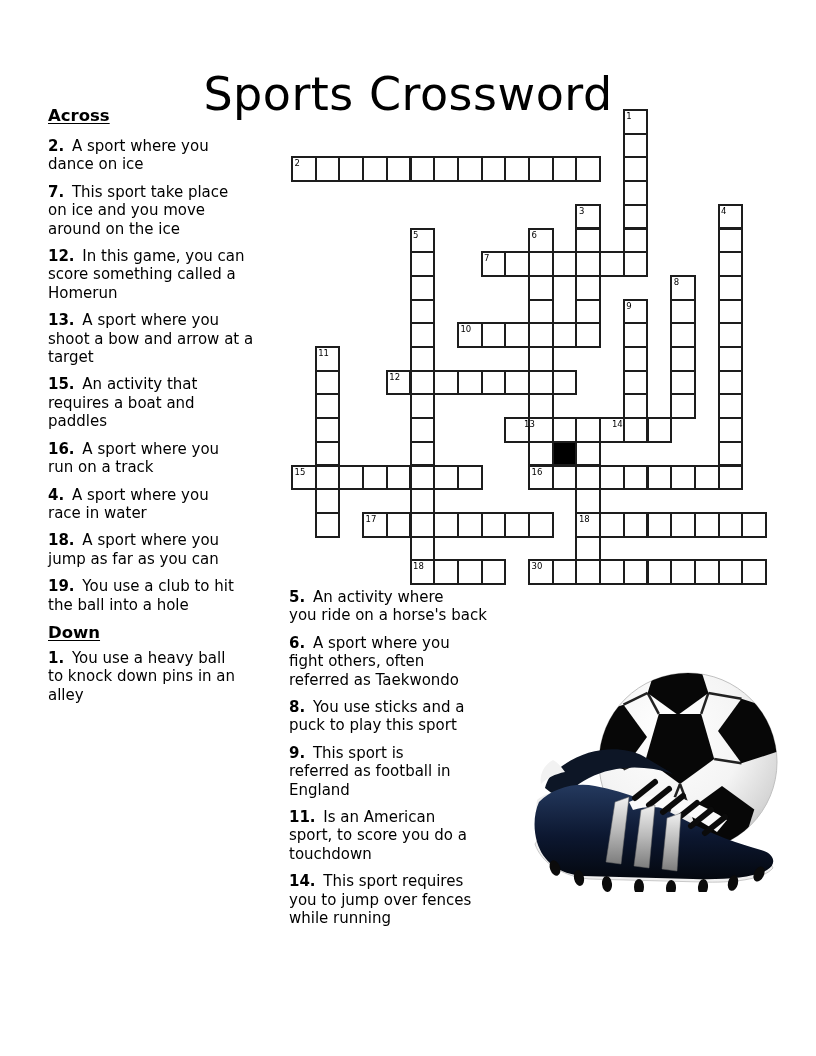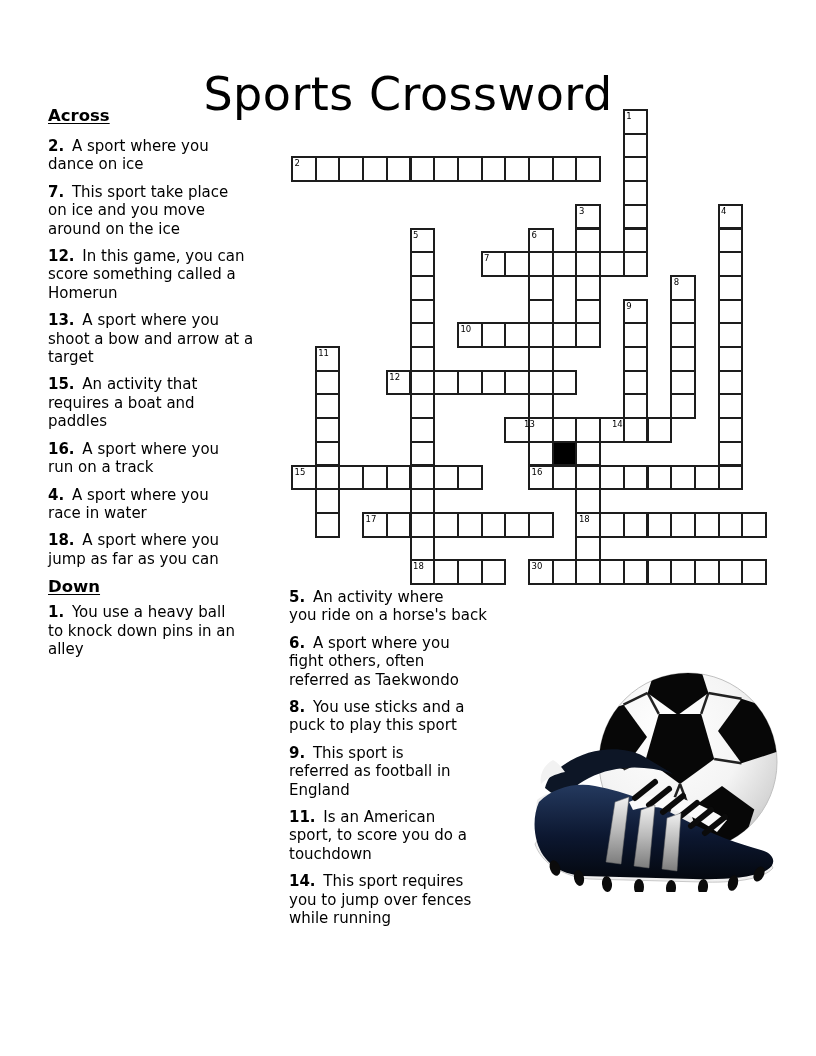--- a/index.html
+++ b/index.html
@@ -44,20 +44,22 @@
 target</span></p>
         <p class="clue"><b>15.</b><span> An activity that
 requires a boat and
 paddles</span></p>
         <p class="clue"><b>16.</b><span> A sport where you
 run on a track</span></p>
         <p class="clue"><b>4.</b><span> A sport where you
 race in water</span></p>
         <p class="clue"><b>18.</b><span> A sport where you
 jump as far as you can</span></p>
+        <p class="clue"><b>19.</b><span> You use a club to hit
+the ball into a hole</span></p>
       </div>
     <h2 class="heading heading-down">Down</h2>
     <div id="down-list-left">
         <p class="clue"><b>1.</b><span> You use a heavy ball
 to knock down pins in an
 alley</span></p>
       </div>
   </div>
 
   <div class="col col-right">

